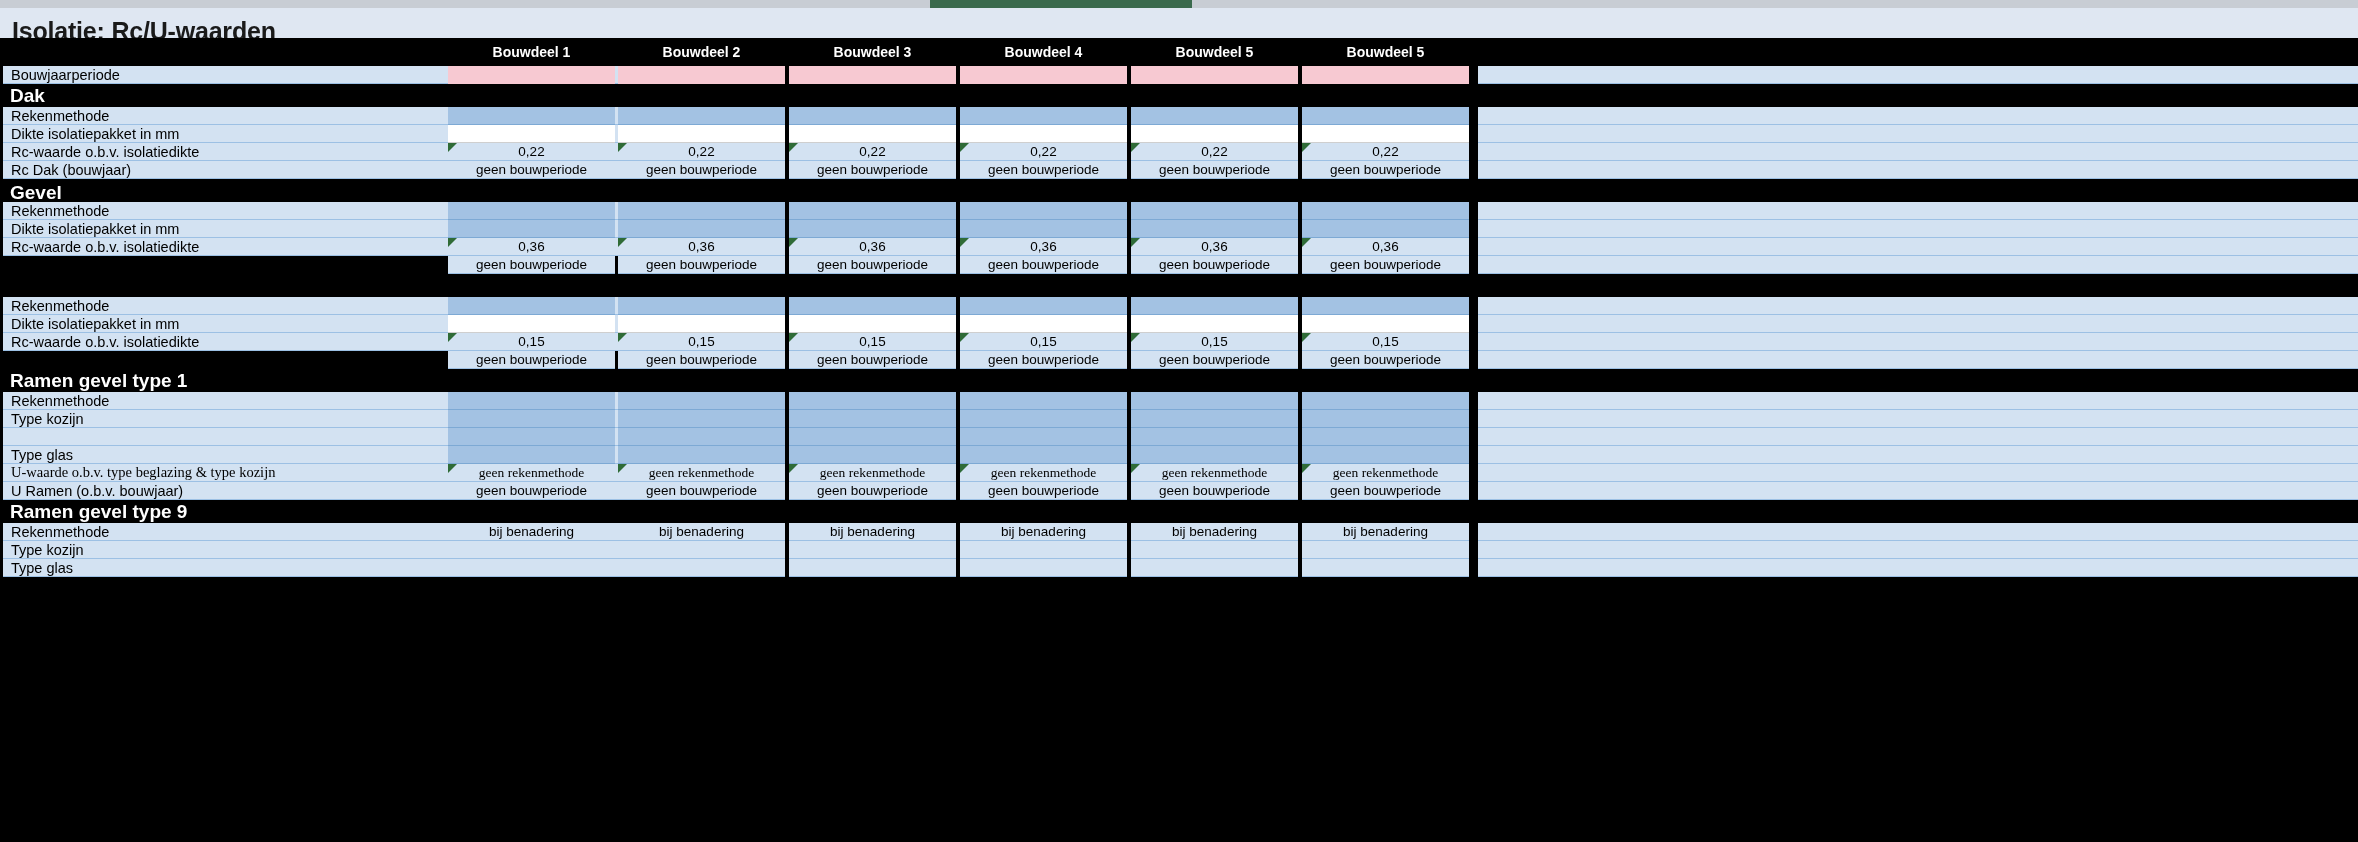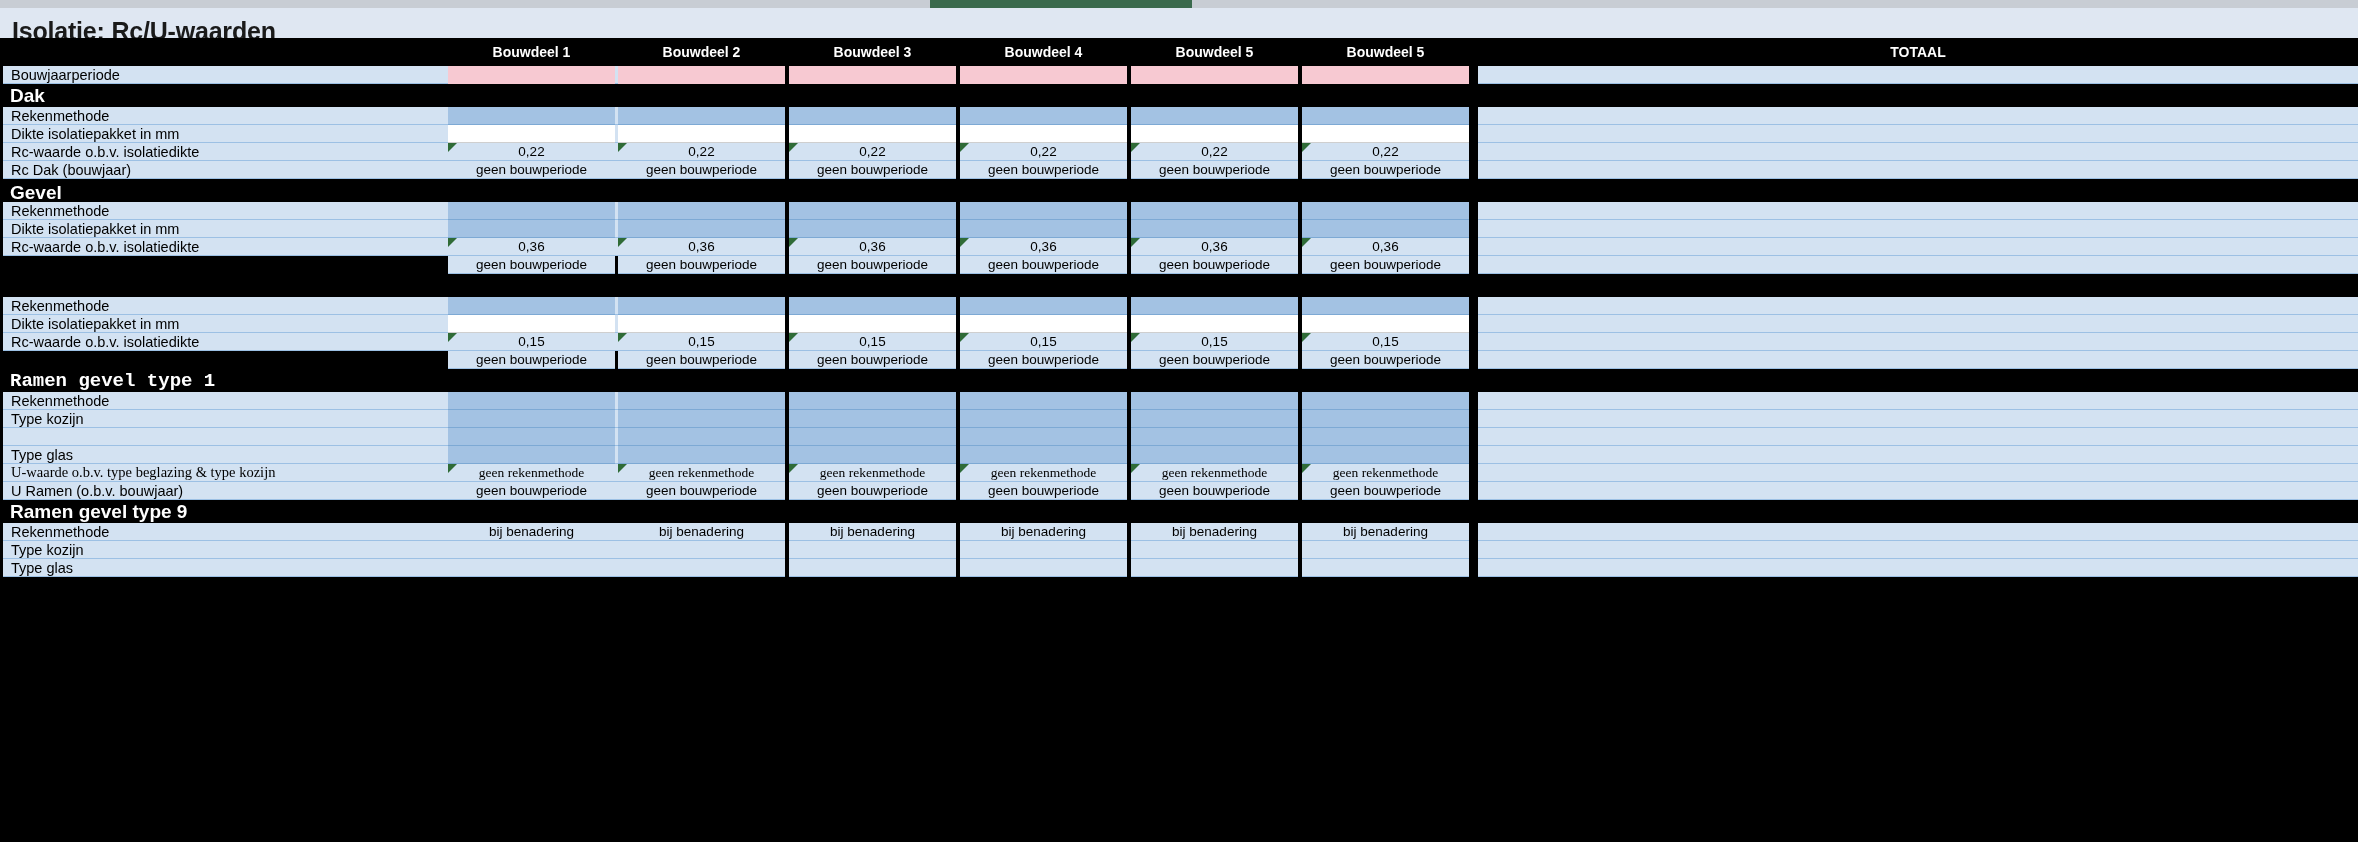--- a/index.html
+++ b/index.html
@@ -115,21 +115,20 @@
 </div>
 
 <div id="sheet">
   <div id="hdr-row">
       <div class="hdr-cell" style="left: 448px; width: 167px;">Bouwdeel 1</div>
       <div class="hdr-cell" style="left: 618px; width: 167px;">Bouwdeel 2</div>
       <div class="hdr-cell" style="left: 789px; width: 167px;">Bouwdeel 3</div>
       <div class="hdr-cell" style="left: 960px; width: 167px;">Bouwdeel 4</div>
       <div class="hdr-cell" style="left: 1131px; width: 167px;">Bouwdeel 5</div>
       <div class="hdr-cell" style="left: 1302px; width: 167px;">Bouwdeel 5</div>
-      <div class="hdr-cell" style="left: 1478px; width: 880px;">TOTAAL</div>
     </div>
 <div class="row" style="top: 28px; height: 18px;">
       <div class="lbl" style="top: 0px; height: 18px; width: 664px;">Bouwjaarperiode</div>
       <div class="cell c-pink" style="left: 448px; width: 167px; top: 0px; height: 18px;"></div>
       <div class="cell c-pink" style="left: 618px; width: 167px; top: 0px; height: 18px;"></div>
       <div class="cell c-pink" style="left: 789px; width: 167px; top: 0px; height: 18px;"></div>
       <div class="cell c-pink" style="left: 960px; width: 167px; top: 0px; height: 18px;"></div>
       <div class="cell c-pink" style="left: 1131px; width: 167px; top: 0px; height: 18px;"></div>
       <div class="cell c-pink" style="left: 1302px; width: 167px; top: 0px; height: 18px;"></div>
       <div class="cell c-total" style="left: 1478px; width: 880px; top: 0px; height: 18px;"></div>
@@ -252,21 +251,21 @@
     <div class="row" style="top: 313px; height: 18px;">
       <div class="cell c-lightblue" style="left: 448px; width: 167px; top: 0px; height: 18px;">geen bouwperiode</div>
       <div class="cell c-lightblue" style="left: 618px; width: 167px; top: 0px; height: 18px;">geen bouwperiode</div>
       <div class="cell c-lightblue" style="left: 789px; width: 167px; top: 0px; height: 18px;">geen bouwperiode</div>
       <div class="cell c-lightblue" style="left: 960px; width: 167px; top: 0px; height: 18px;">geen bouwperiode</div>
       <div class="cell c-lightblue" style="left: 1131px; width: 167px; top: 0px; height: 18px;">geen bouwperiode</div>
       <div class="cell c-lightblue" style="left: 1302px; width: 167px; top: 0px; height: 18px;">geen bouwperiode</div>
       <div class="cell c-total" style="left: 1478px; width: 880px; top: 0px; height: 18px;"></div>
     </div>
     <div class="row section-row" style="top: 331px; height: 23px;">
-      <div class="section-title" style="top: 0px; height: 23px; font-family: Liberation Mono, monospace;">Ramen gevel type 1</div>
+      <div class="section-title" style="top: 0px; height: 23px;">Ramen gevel type 1</div>
     </div>
     <div class="row" style="top: 354px; height: 18px;">
       <div class="lbl" style="top: 0px; height: 18px; width: 664px;">Rekenmethode</div>
       <div class="cell c-midblue" style="left: 448px; width: 167px; top: 0px; height: 18px;"></div>
       <div class="cell c-midblue" style="left: 618px; width: 167px; top: 0px; height: 18px;"></div>
       <div class="cell c-midblue" style="left: 789px; width: 167px; top: 0px; height: 18px;"></div>
       <div class="cell c-midblue" style="left: 960px; width: 167px; top: 0px; height: 18px;"></div>
       <div class="cell c-midblue" style="left: 1131px; width: 167px; top: 0px; height: 18px;"></div>
       <div class="cell c-midblue" style="left: 1302px; width: 167px; top: 0px; height: 18px;"></div>
       <div class="cell c-total" style="left: 1478px; width: 880px; top: 0px; height: 18px;"></div>

